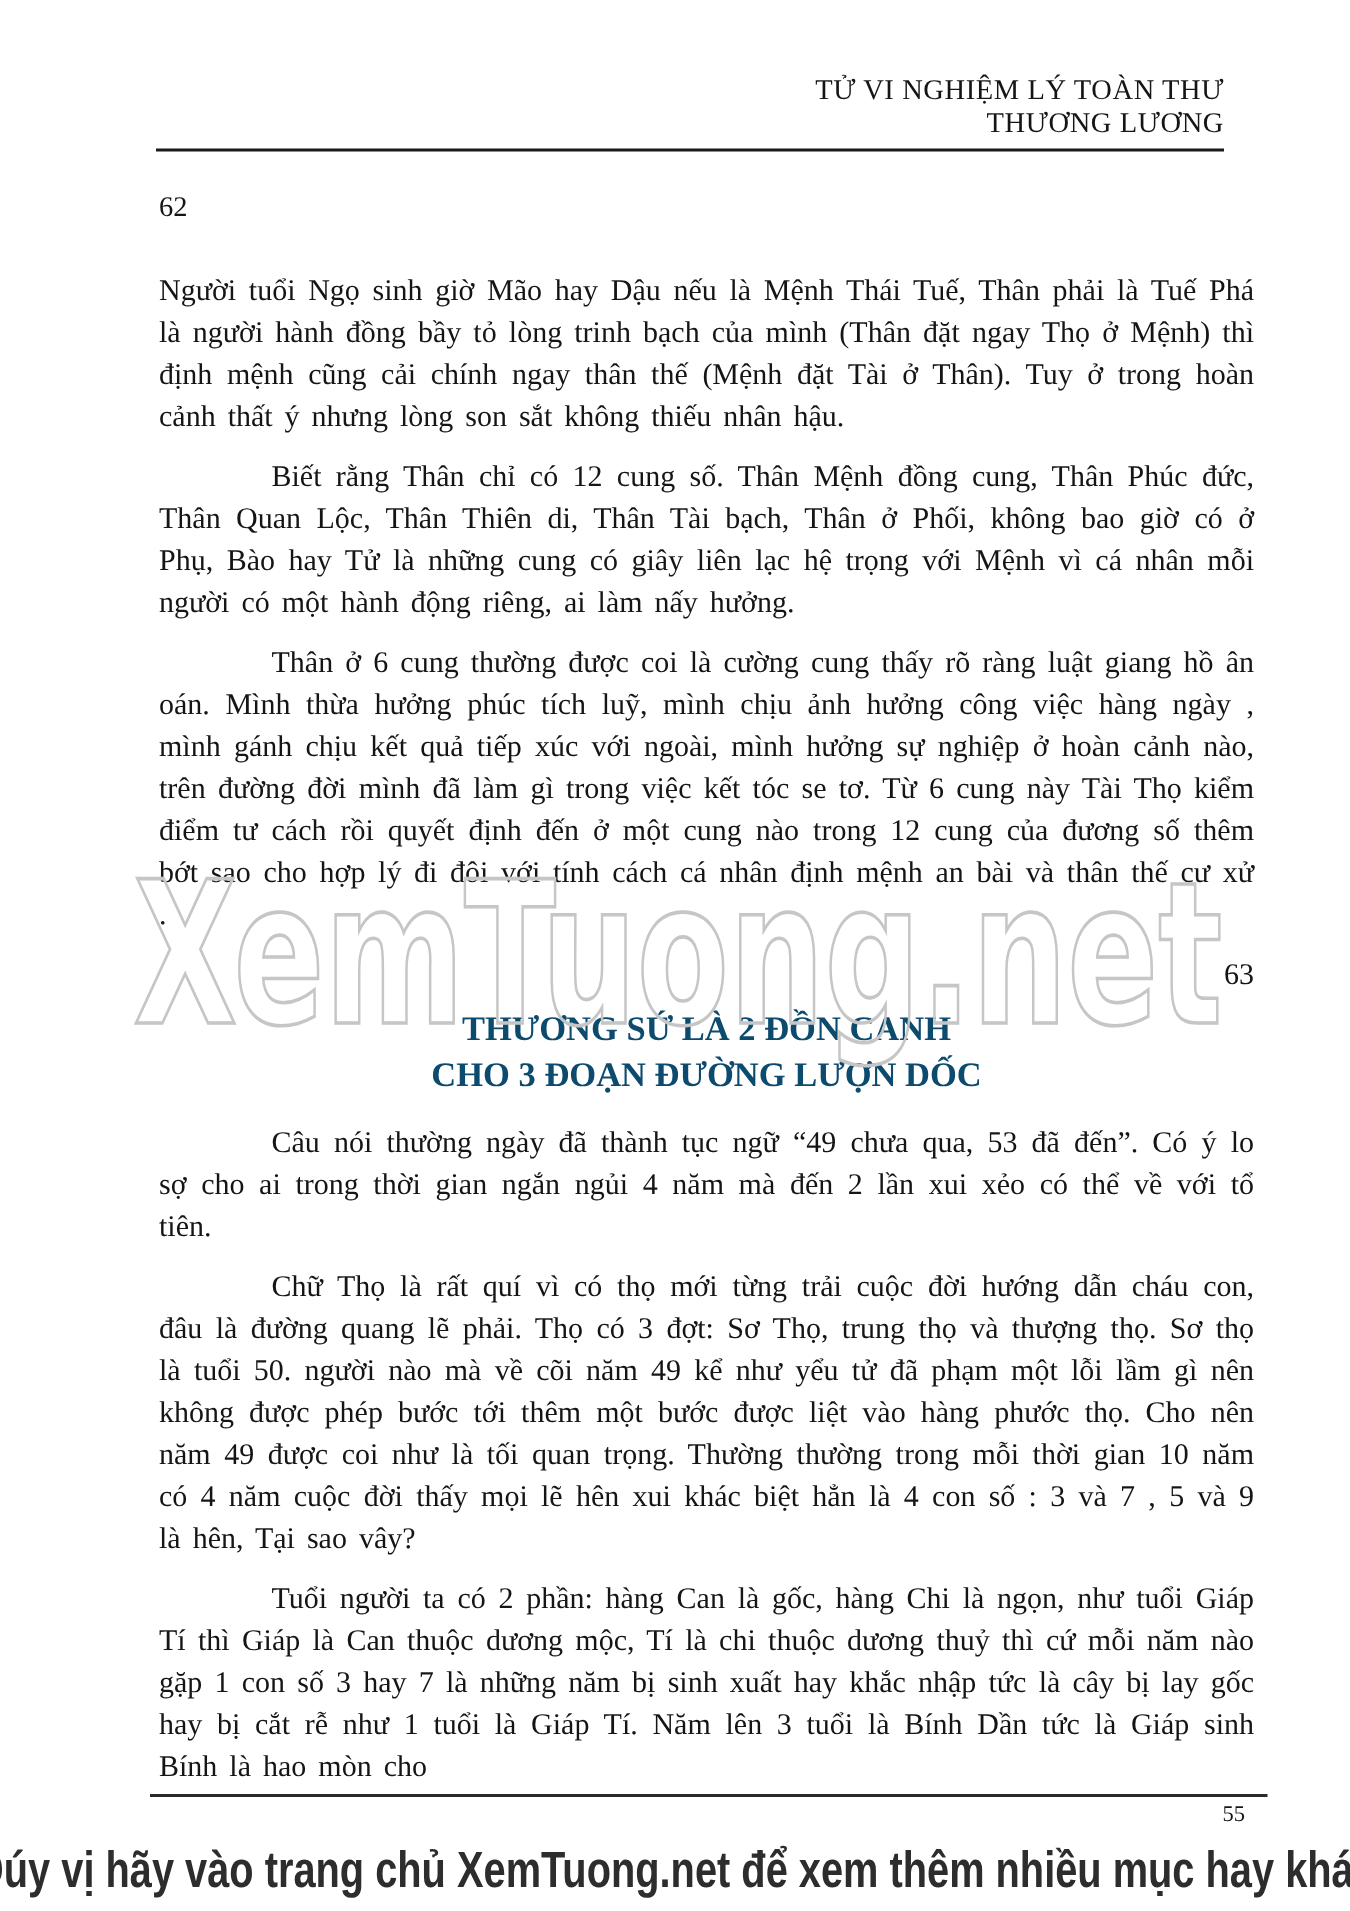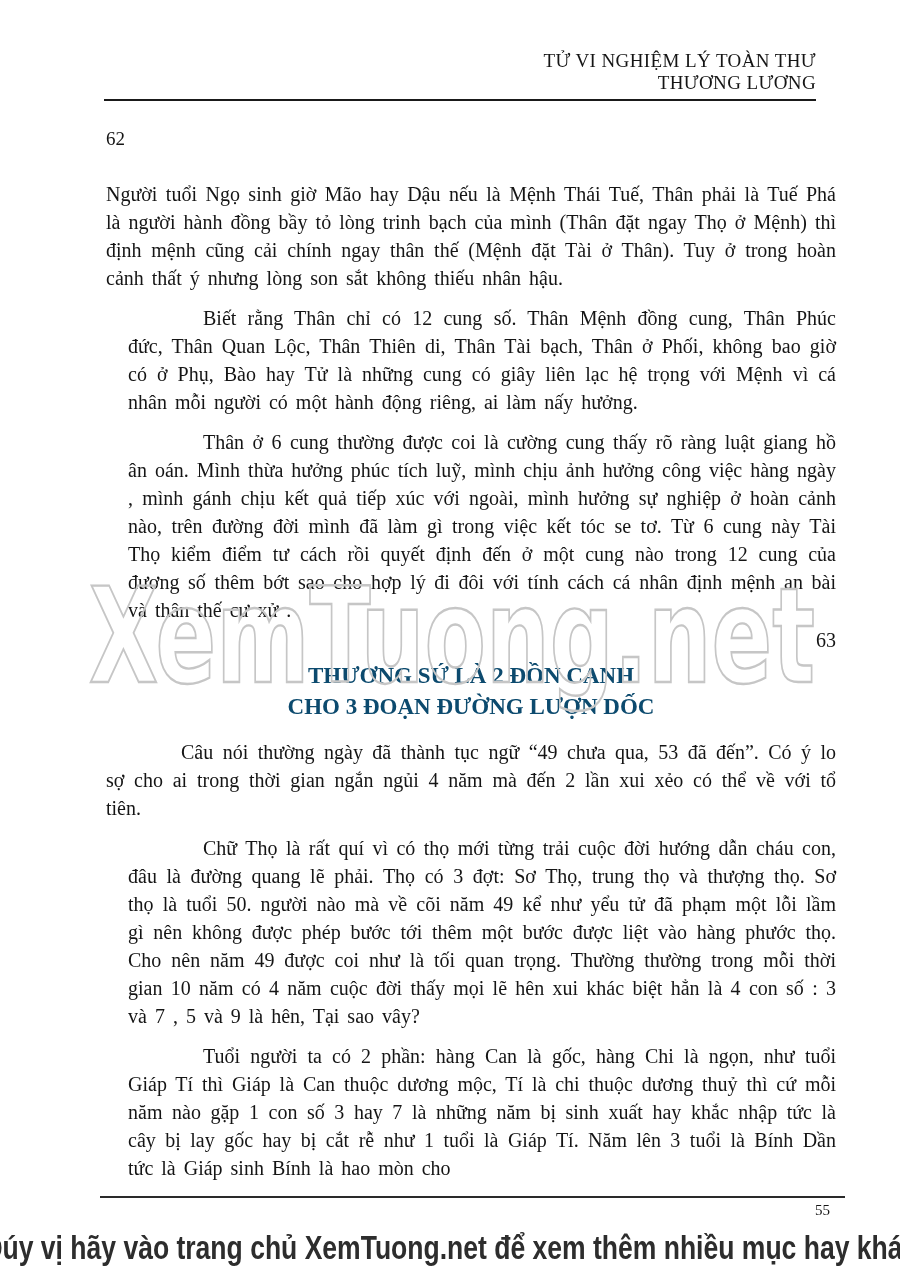--- a/index.html
+++ b/index.html
@@ -36,27 +36,27 @@
   .pgnum-top { font-size: 19px; line-height: 22px; }
   .para {
     font-size: 20px;
     line-height: 28px;
     text-align: justify;
     word-spacing: 3px;
     margin: 0;
   }
   .para.indent { text-indent: 75px; }
   .mt30 { margin-top: 30px; }
-  .mt12 { margin-top: 12px; margin-left: 22px; }
+  .mt12 { margin-top: 12px; }
   .mt16 { margin-top: 16px; }
   .pgnum-mid {
     font-size: 20px;
     line-height: 24px;
     text-align: right;
-    margin-top: 4px;
+    margin-top: 14px;
   }
   .heading {
     margin-top: 8px;
     text-align: center;
     font-weight: bold;
     font-size: 23px;
     line-height: 31px;
     color: #0c4a6e;
   }
   

